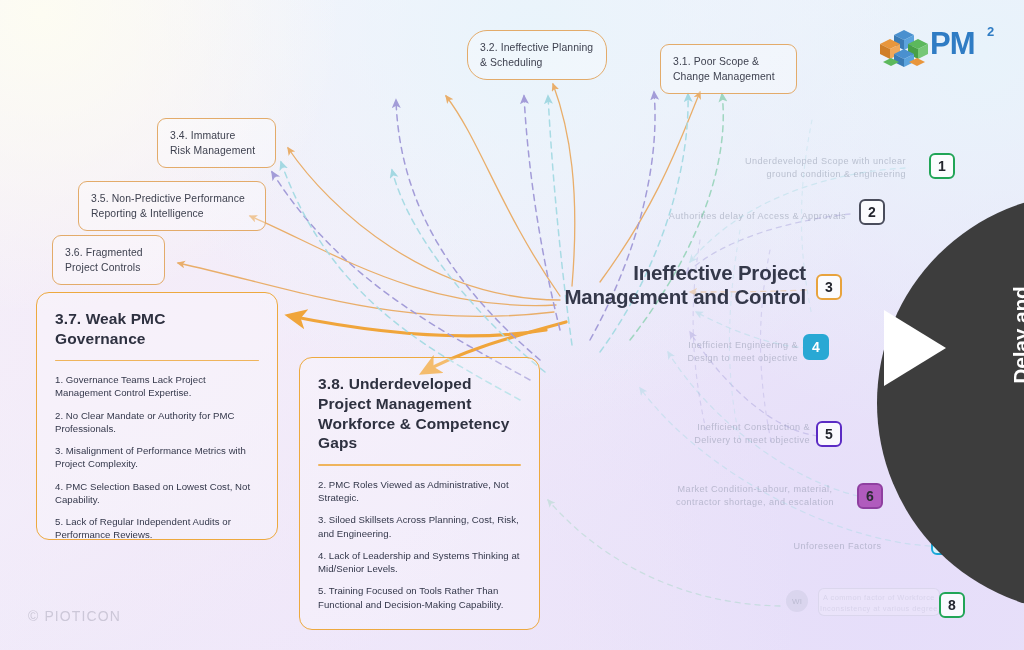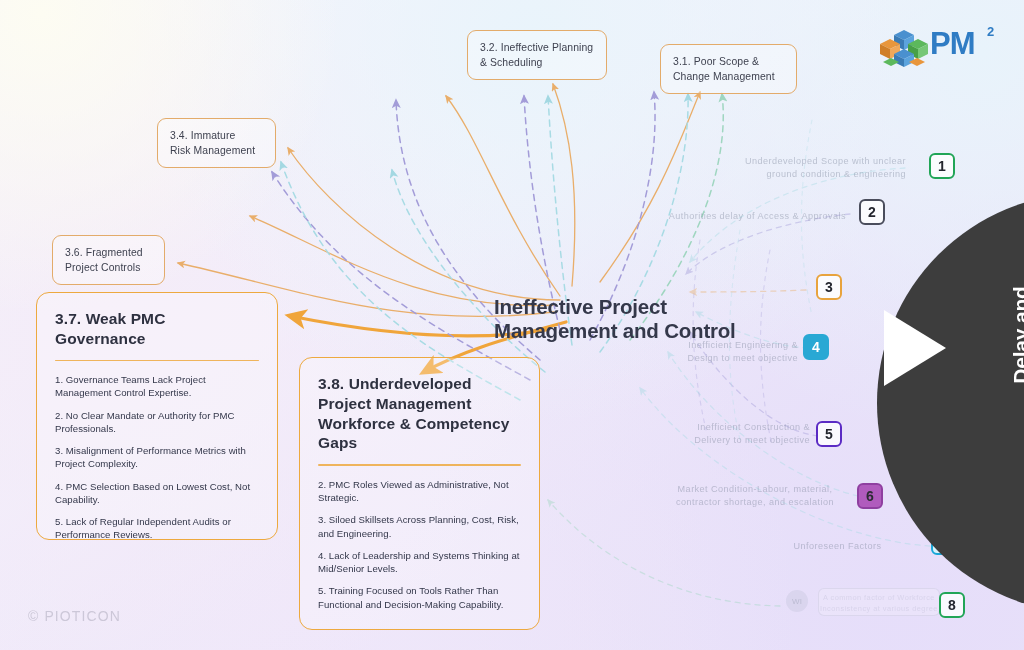--- a/index.html
+++ b/index.html
@@ -51,22 +51,22 @@
   }
   .panel-rule{height:1.6px;background:#eda93f;opacity:.85;margin:0 0 12px 0;border-radius:2px;}
   .panel-item{
     font-size:9.6px;line-height:1.38;color:#33374a;margin-bottom:9px;letter-spacing:.05px;
   }
   .panel-item:last-child{margin-bottom:0;}
 
   
   #center-title{
     position:absolute;left:494px;top:261px;width:312px;
-    text-align:left;font-size:20.5px;font-weight:bold;color:#34384a;
-    line-height:1.18;letter-spacing:-.2px;margin-top:34px;
+    text-align:right;font-size:20.5px;font-weight:bold;color:#34384a;
+    line-height:1.18;letter-spacing:-.2px;
   }
 
   
   .ghost{
     position:absolute;font-size:9.1px;line-height:1.42;letter-spacing:.45px;
     color:rgba(120,128,150,0.42);text-align:right;
   }
   .ghost.c{text-align:center;}
   .ghost.faint{color:rgba(128,132,158,0.20);}
 
@@ -193,31 +193,35 @@
         <path d="M812,120 C800,180 796,240 812,316" stroke="#a8dbe4" stroke-width="1.2" stroke-dasharray="4 5"></path>
       </g>
     </g>
   </svg>
 
   <div class="node" style="left:660px;top:44px;width:137px;">
     <div>3.1. Poor Scope &amp;</div>
     <div>Change Management</div>
   </div>
 
-  <div class="node" style="left:467px;top:30px;width:140px;">
+  <div class="node" style="left:467px;top:30px;width:140px;border-radius:20px;">
     <div>3.2.  Ineffective Planning</div>
     <div>&amp; Scheduling</div>
   </div>
 
 
   <div class="node" style="left:157px;top:118px;width:119px;">
     <div>3.4. Immature</div>
     <div>Risk Management</div>
   </div>
 
+  <div class="node" style="left:78px;top:181px;width:188px;">
+    <div>3.5. Non-Predictive Performance</div>
+    <div>Reporting &amp; Intelligence</div>
+  </div>
 
   <div class="node" style="left:52px;top:235px;width:113px;">
     <div>3.6. Fragmented</div>
     <div>Project Controls</div>
   </div>
 
   <div class="panel" style="left:36px;top:292px;width:242px;height:248px;">
     <div class="panel-title">3.7. Weak PMC Governance</div>
     <div class="panel-rule"></div>
     <div class="panel-item">1. Governance Teams Lack Project Management Control Expertise.</div>

